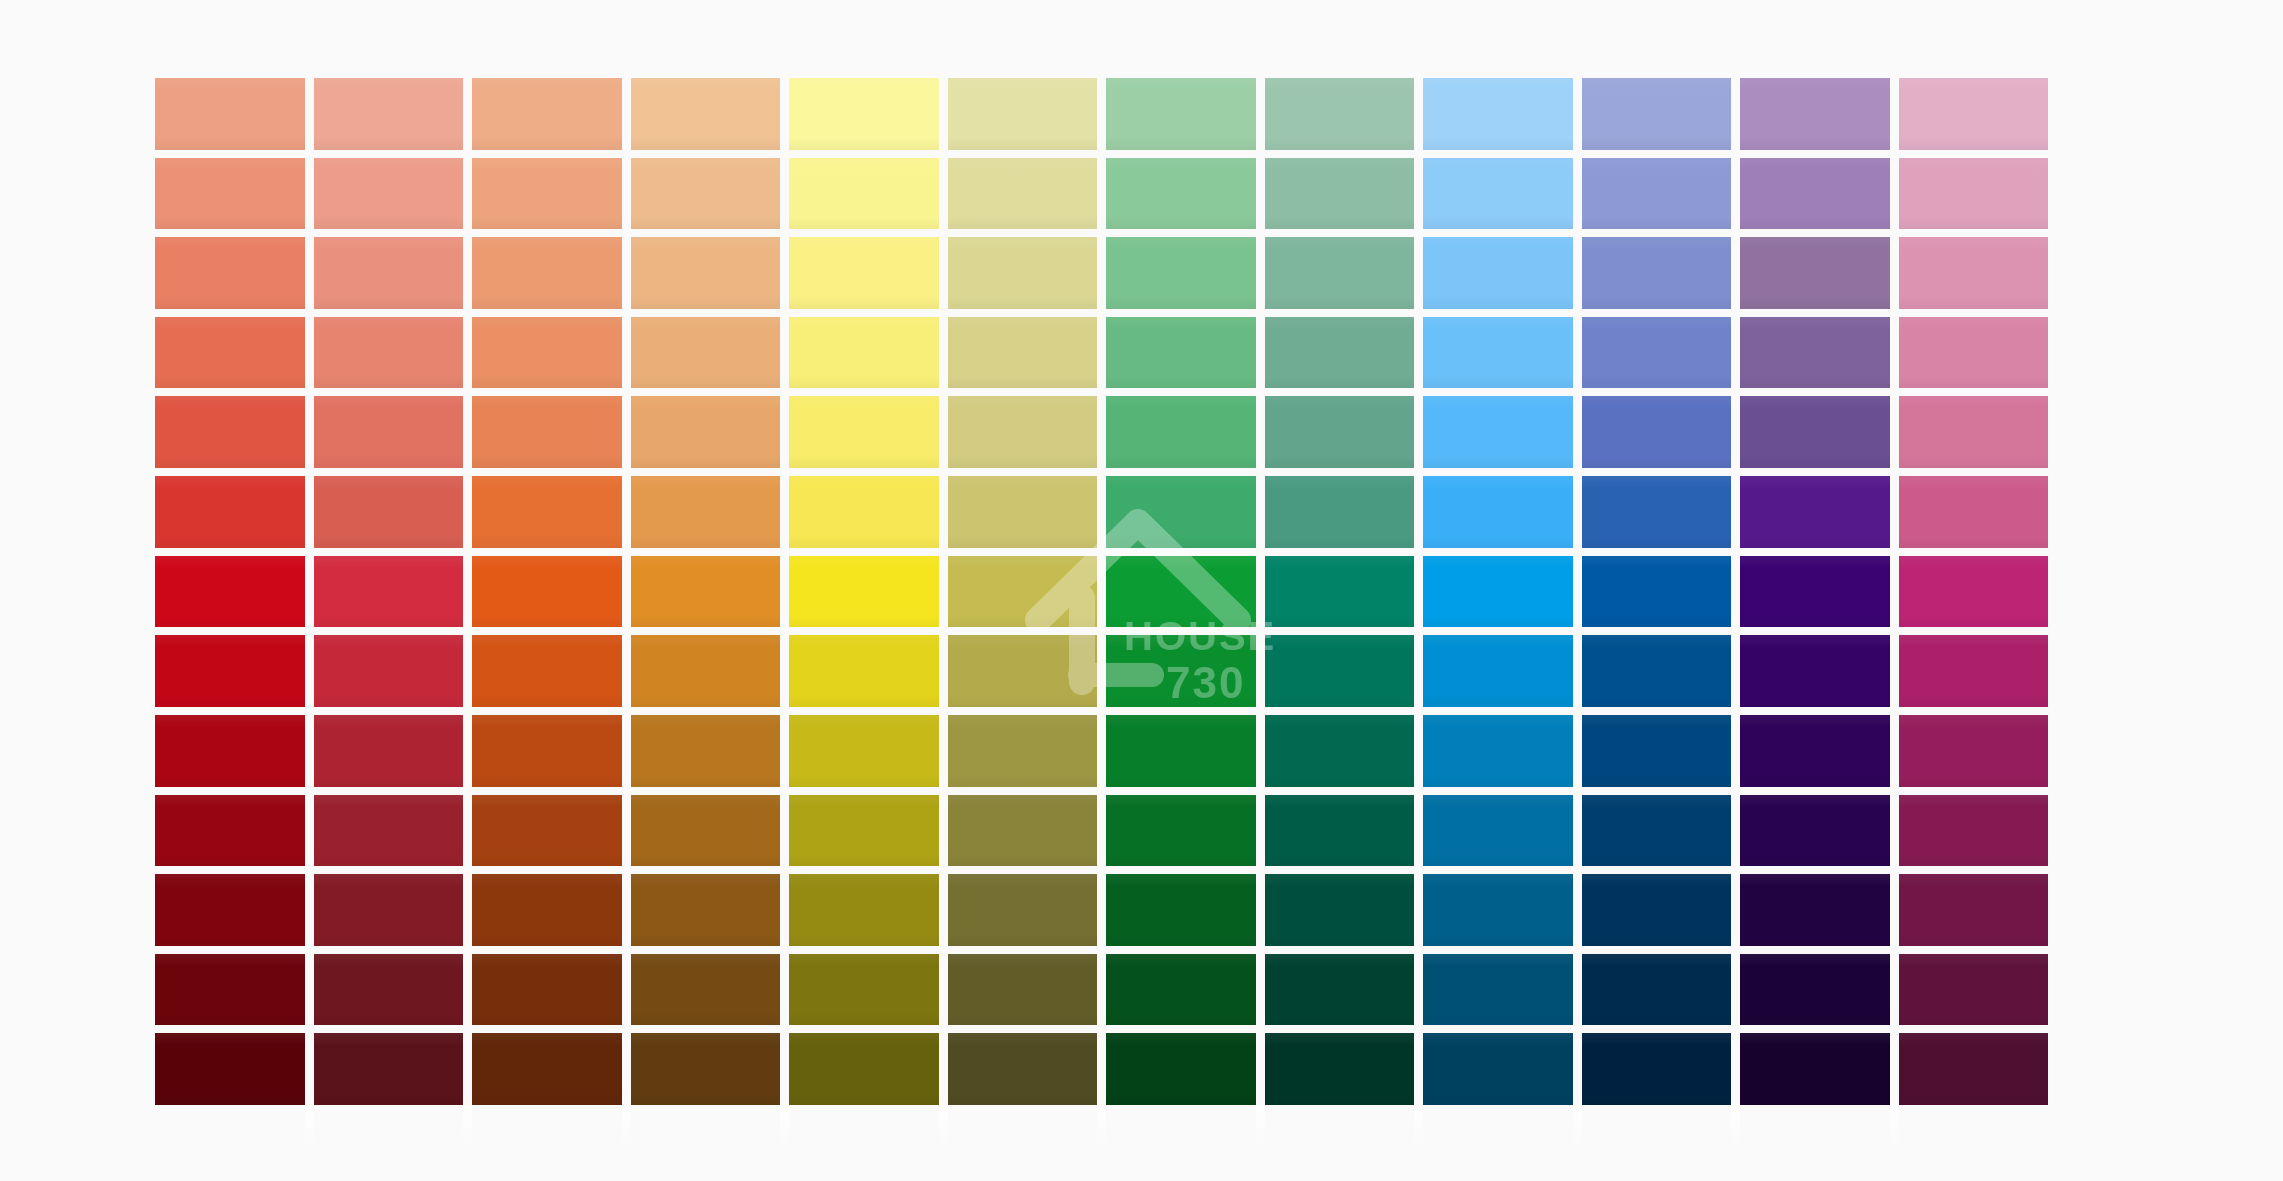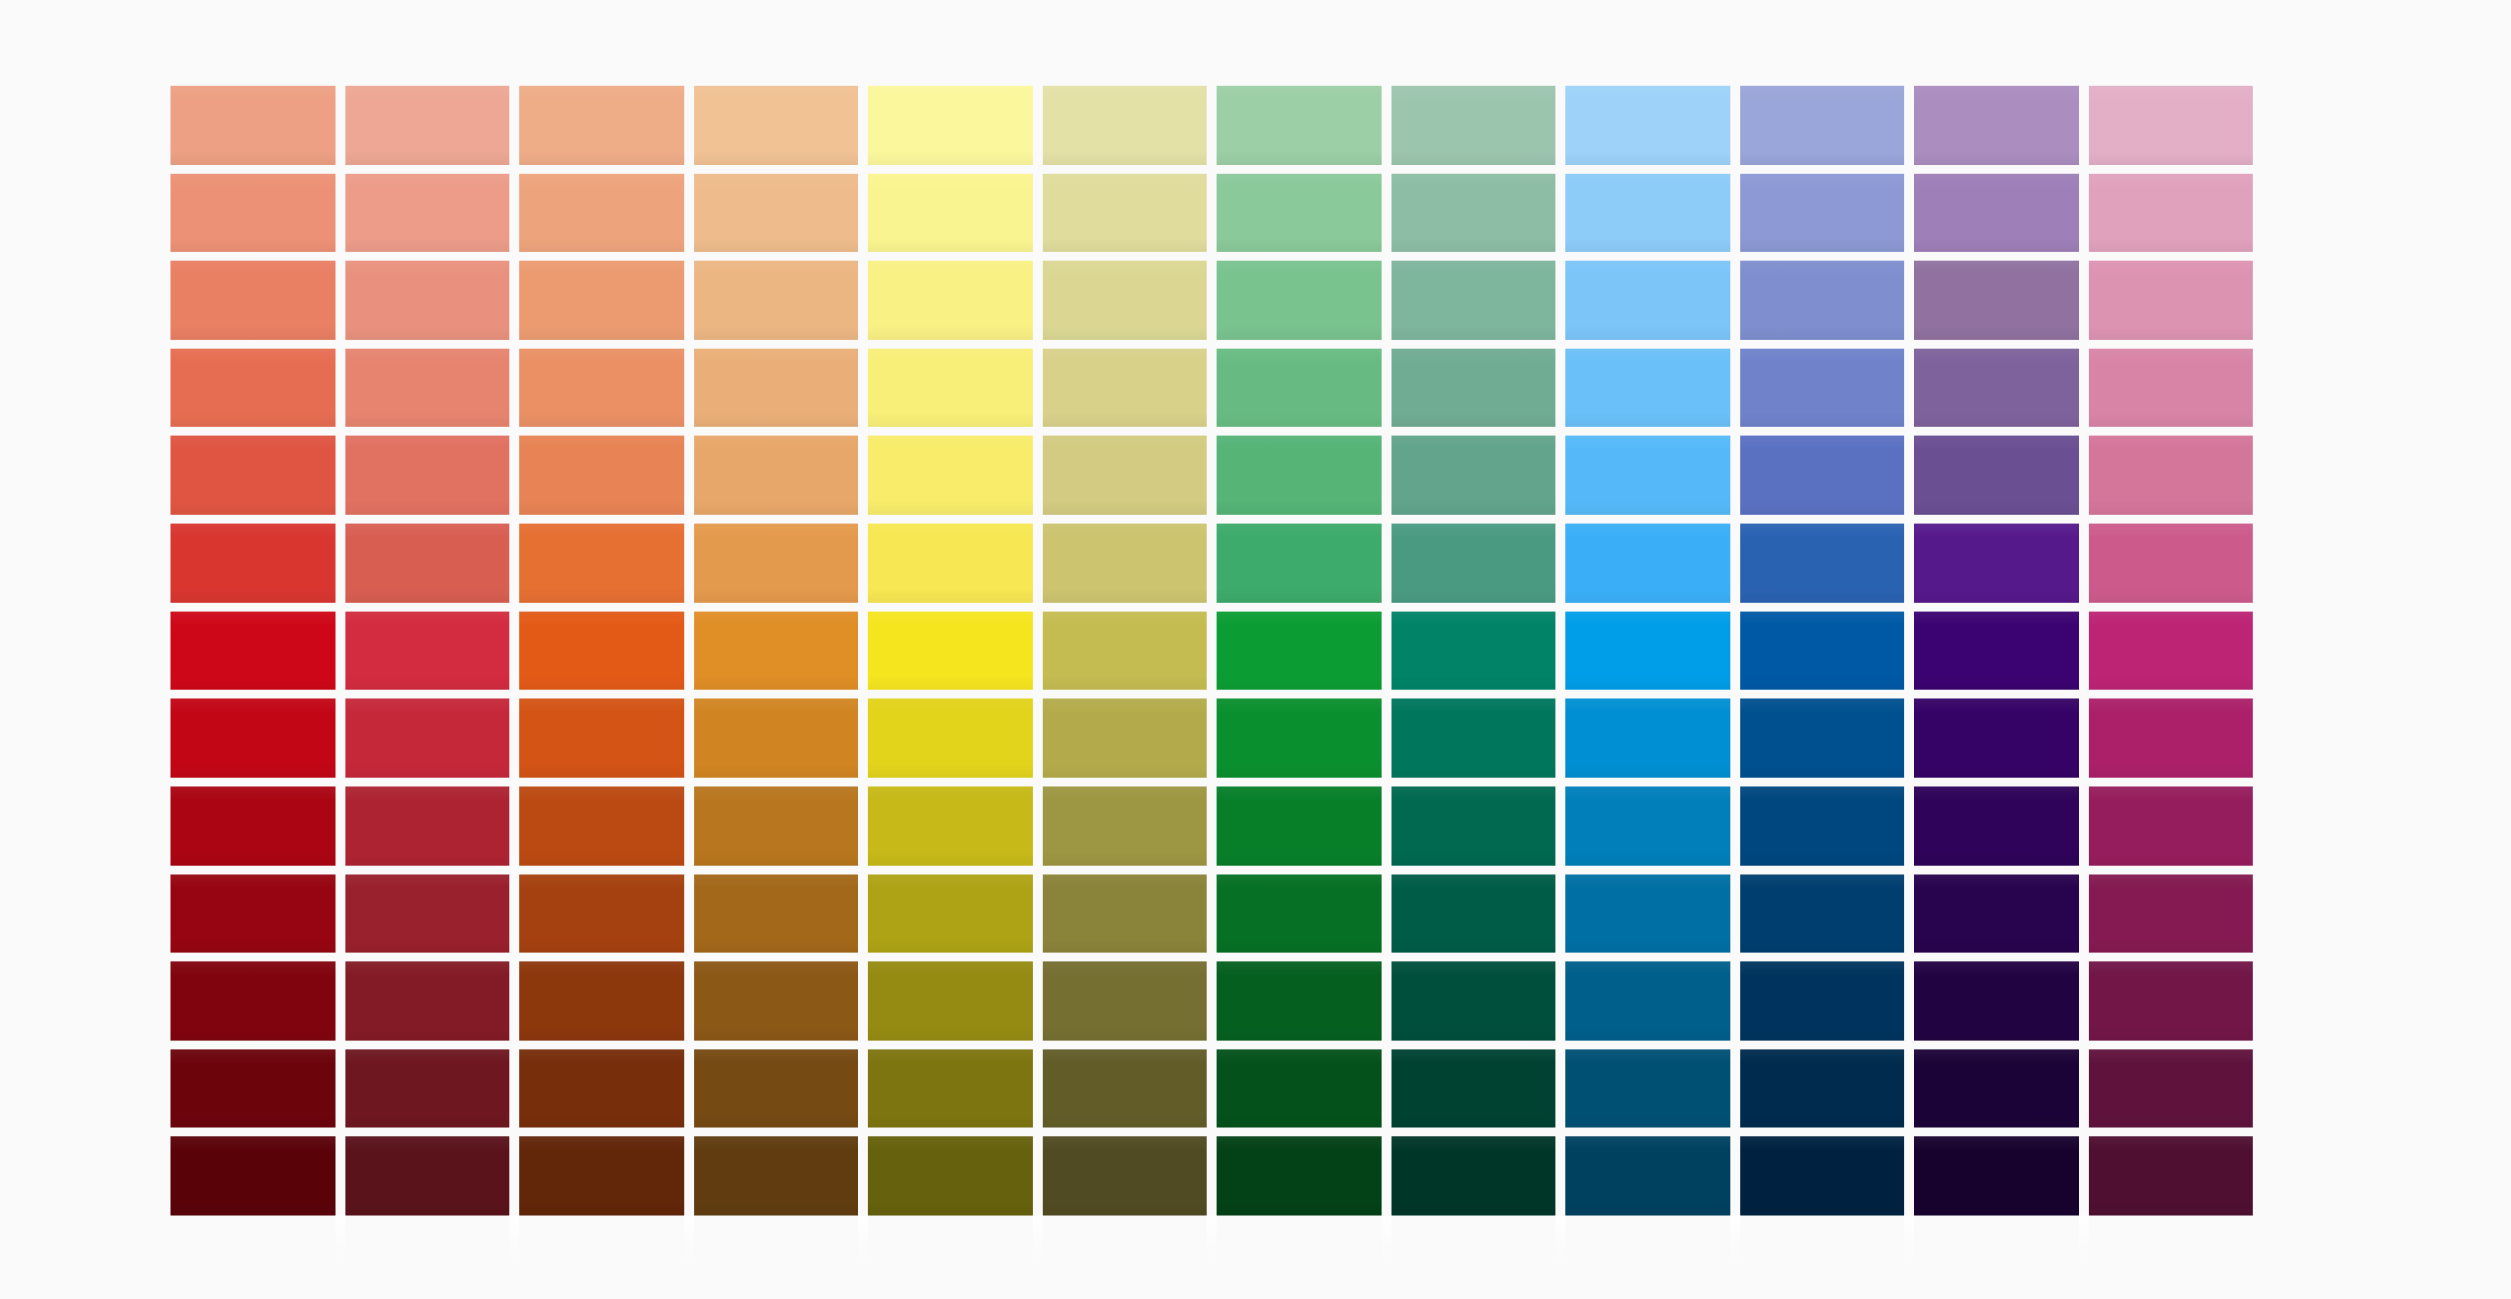--- a/index.html
+++ b/index.html
@@ -277,14 +277,28 @@
       <div class="gutter-tick"></div>
       <div class="gutter-tick"></div>
       <div class="gutter-tick"></div>
       <div class="gutter-tick"></div>
       <div class="gutter-tick"></div>
       <div class="gutter-tick"></div>
       <div class="gutter-tick"></div>
       <div class="gutter-tick"></div>
     </div>
 
+  <div id="watermark" style="opacity: 0.3;">
+    <svg viewBox="0 0 270 250" xmlns="http://www.w3.org/2000/svg" aria-hidden="true">
+
+      <g>
+        <path d="M18 150 L118 52 L218 150" fill="none" stroke="#ffffff" stroke-width="26" stroke-linecap="round" stroke-linejoin="round"></path>
+
+        <path d="M62 128 L62 212" fill="none" stroke="#ffffff" stroke-width="26" stroke-linecap="round"></path>
+
+        <path d="M60 205 L132 205" fill="none" stroke="#ffffff" stroke-width="24" stroke-linecap="round"></path>
+      </g>
+      <text id="watermark-text-house" x="104" y="180" font-size="40">HOUSE</text>
+      <text id="watermark-text-730" x="146" y="228" font-size="44">730</text>
+    </svg>
+  </div>
 
 </div>
 
 </body></html>

